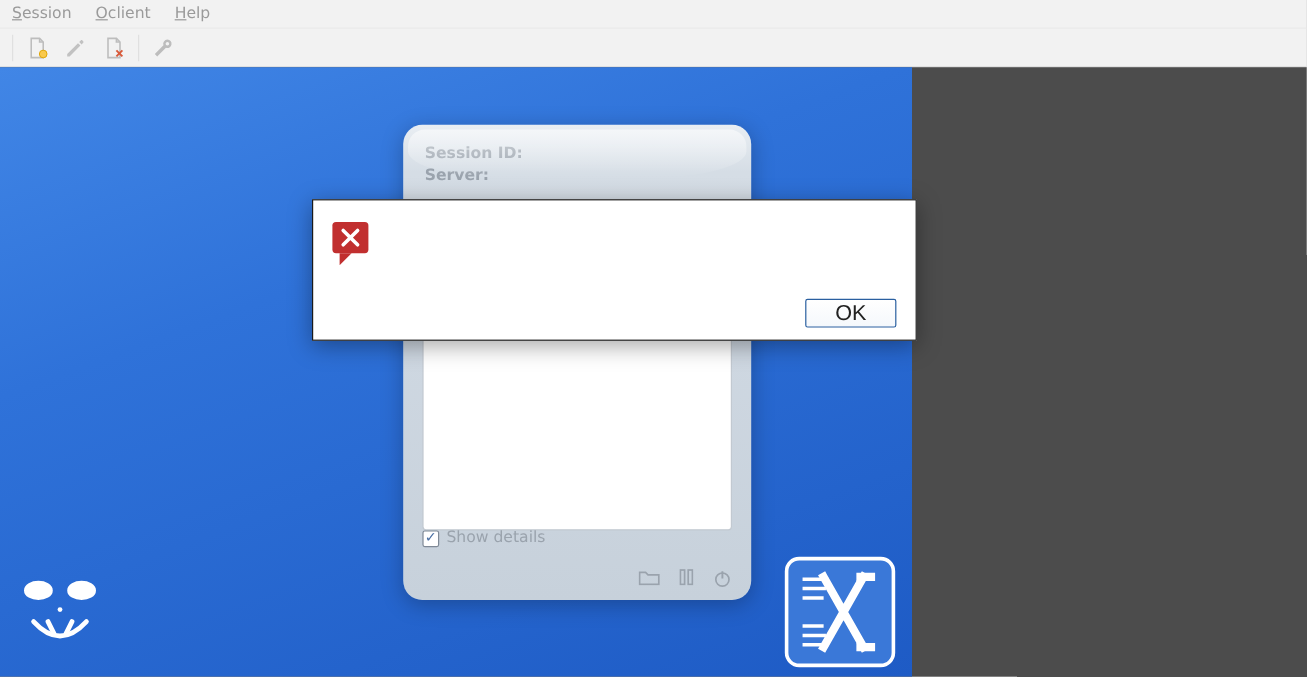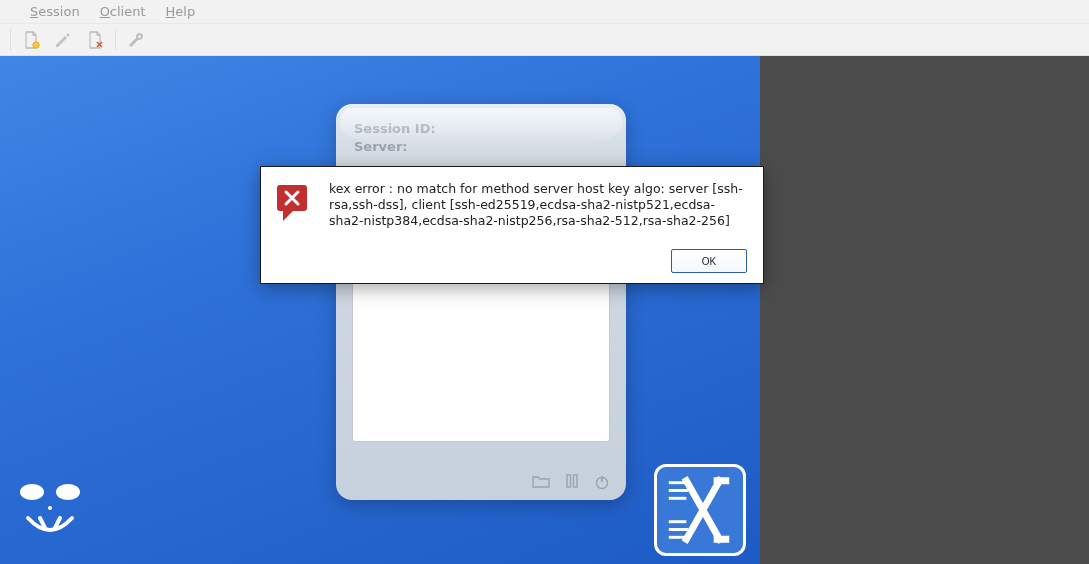--- a/index.html
+++ b/index.html
@@ -9,21 +9,21 @@
     font-size: 13px;
     background: #f2f2f2;
     overflow: hidden;
     position: relative;
   }
   
   .menubar {
     height: 24px;
     background: #f2f2f2;
     display: flex; align-items: center;
-    padding-left: 20px;
+    padding-left: 0;
     color: #9a9a9a;
     font-size: 13px;
     border-bottom: 1px solid #e8e8e8;
   }
   .menubar .menu-item {
     padding: 2px 10px;
     cursor: default;
   }
   .menubar .menu-item .mn { text-decoration: underline; }
   
@@ -121,21 +121,21 @@
     width:38px;height:38px; position:relative; flex:none; margin-top:2px;
   }
   .dialog-text{ font-size:12.5px; line-height:16px; color:#222;}
   .dialog-btnrow{
     position:absolute; right:16px; bottom:10px;
   }
   .ok-btn{
     width:76px; height:24px;
     border:1px solid #2a5fa0;
     background:linear-gradient(#ffffff,#f5f8fc);
-    font-size:10px; color:#222;
+    font-size:18px; color:#222;
     border-radius:2px;
     cursor:default;
   }
 </style>
 </head>
 <body>
 
 <div class="menubar">
   <div class="menu-item"><span class="mn">S</span><span>ession</span></div>
   <div class="menu-item"><span class="mn">O</span><span>client</span></div>
@@ -199,20 +199,24 @@
         <path d="M26 10 L60 70 M60 10 L26 70" stroke="#fff" stroke-width="7" fill="none" stroke-linecap="square"></path>
         <path d="M54 10 h16 M54 70 h16" stroke="#fff" stroke-width="7"></path>
       </svg>
     </div>
 
     <div class="card">
       <div class="card-gloss"></div>
       <div class="card-label">Session ID:</div>
       <div class="card-label">Server:</div>
       <div class="card-inner"></div>
+      <div class="card-footer">
+        <span class="cb"></span>
+        <span>Show details</span>
+      </div>
       <div class="card-controls">
         <span>
           <svg width="18" height="14" viewBox="0 0 18 14">
               <path fill="none" stroke="#9aa3ad" stroke-width="1.4" d="M1 3h5l2 2h9v8H1z"></path>
             </svg>
         </span>
         <span>
           <svg width="12" height="14" viewBox="0 0 12 14">
               <rect x="1" y="1" width="3.5" height="12" fill="none" stroke="#9aa3ad" stroke-width="1.4"></rect>
               <rect x="7.5" y="1" width="3.5" height="12" fill="none" stroke="#9aa3ad" stroke-width="1.4"></rect>
@@ -231,20 +235,19 @@
 
   <div class="dialog">
     <div class="dialog-body">
       <div class="dialog-icon">
         <svg width="38" height="42" viewBox="0 0 38 42">
           <rect x="2" y="2" width="30" height="26" rx="3" fill="#c12f2f"></rect>
           <path d="M8 28 l0 10 l10 -10 z" fill="#c12f2f"></path>
           <path d="M11 9 l12 12 M23 9 l-12 12" stroke="#fff" stroke-width="3" stroke-linecap="round"></path>
         </svg>
       </div>
-      <div class="dialog-text">kex error : no match for method server host key algo: server [ssh-rsa,ssh-dss], client [ssh-ed25519,ecdsa-sha2-nistp521,ecdsa-sha2-nistp384,ecdsa-sha2-nistp256,rsa-sha2-512,rsa-sha2-256]</div>
     </div>
     <div class="dialog-btnrow">
       <button class="ok-btn">OK</button>
     </div>
   </div>
 
 </div>
 
 </body></html>

